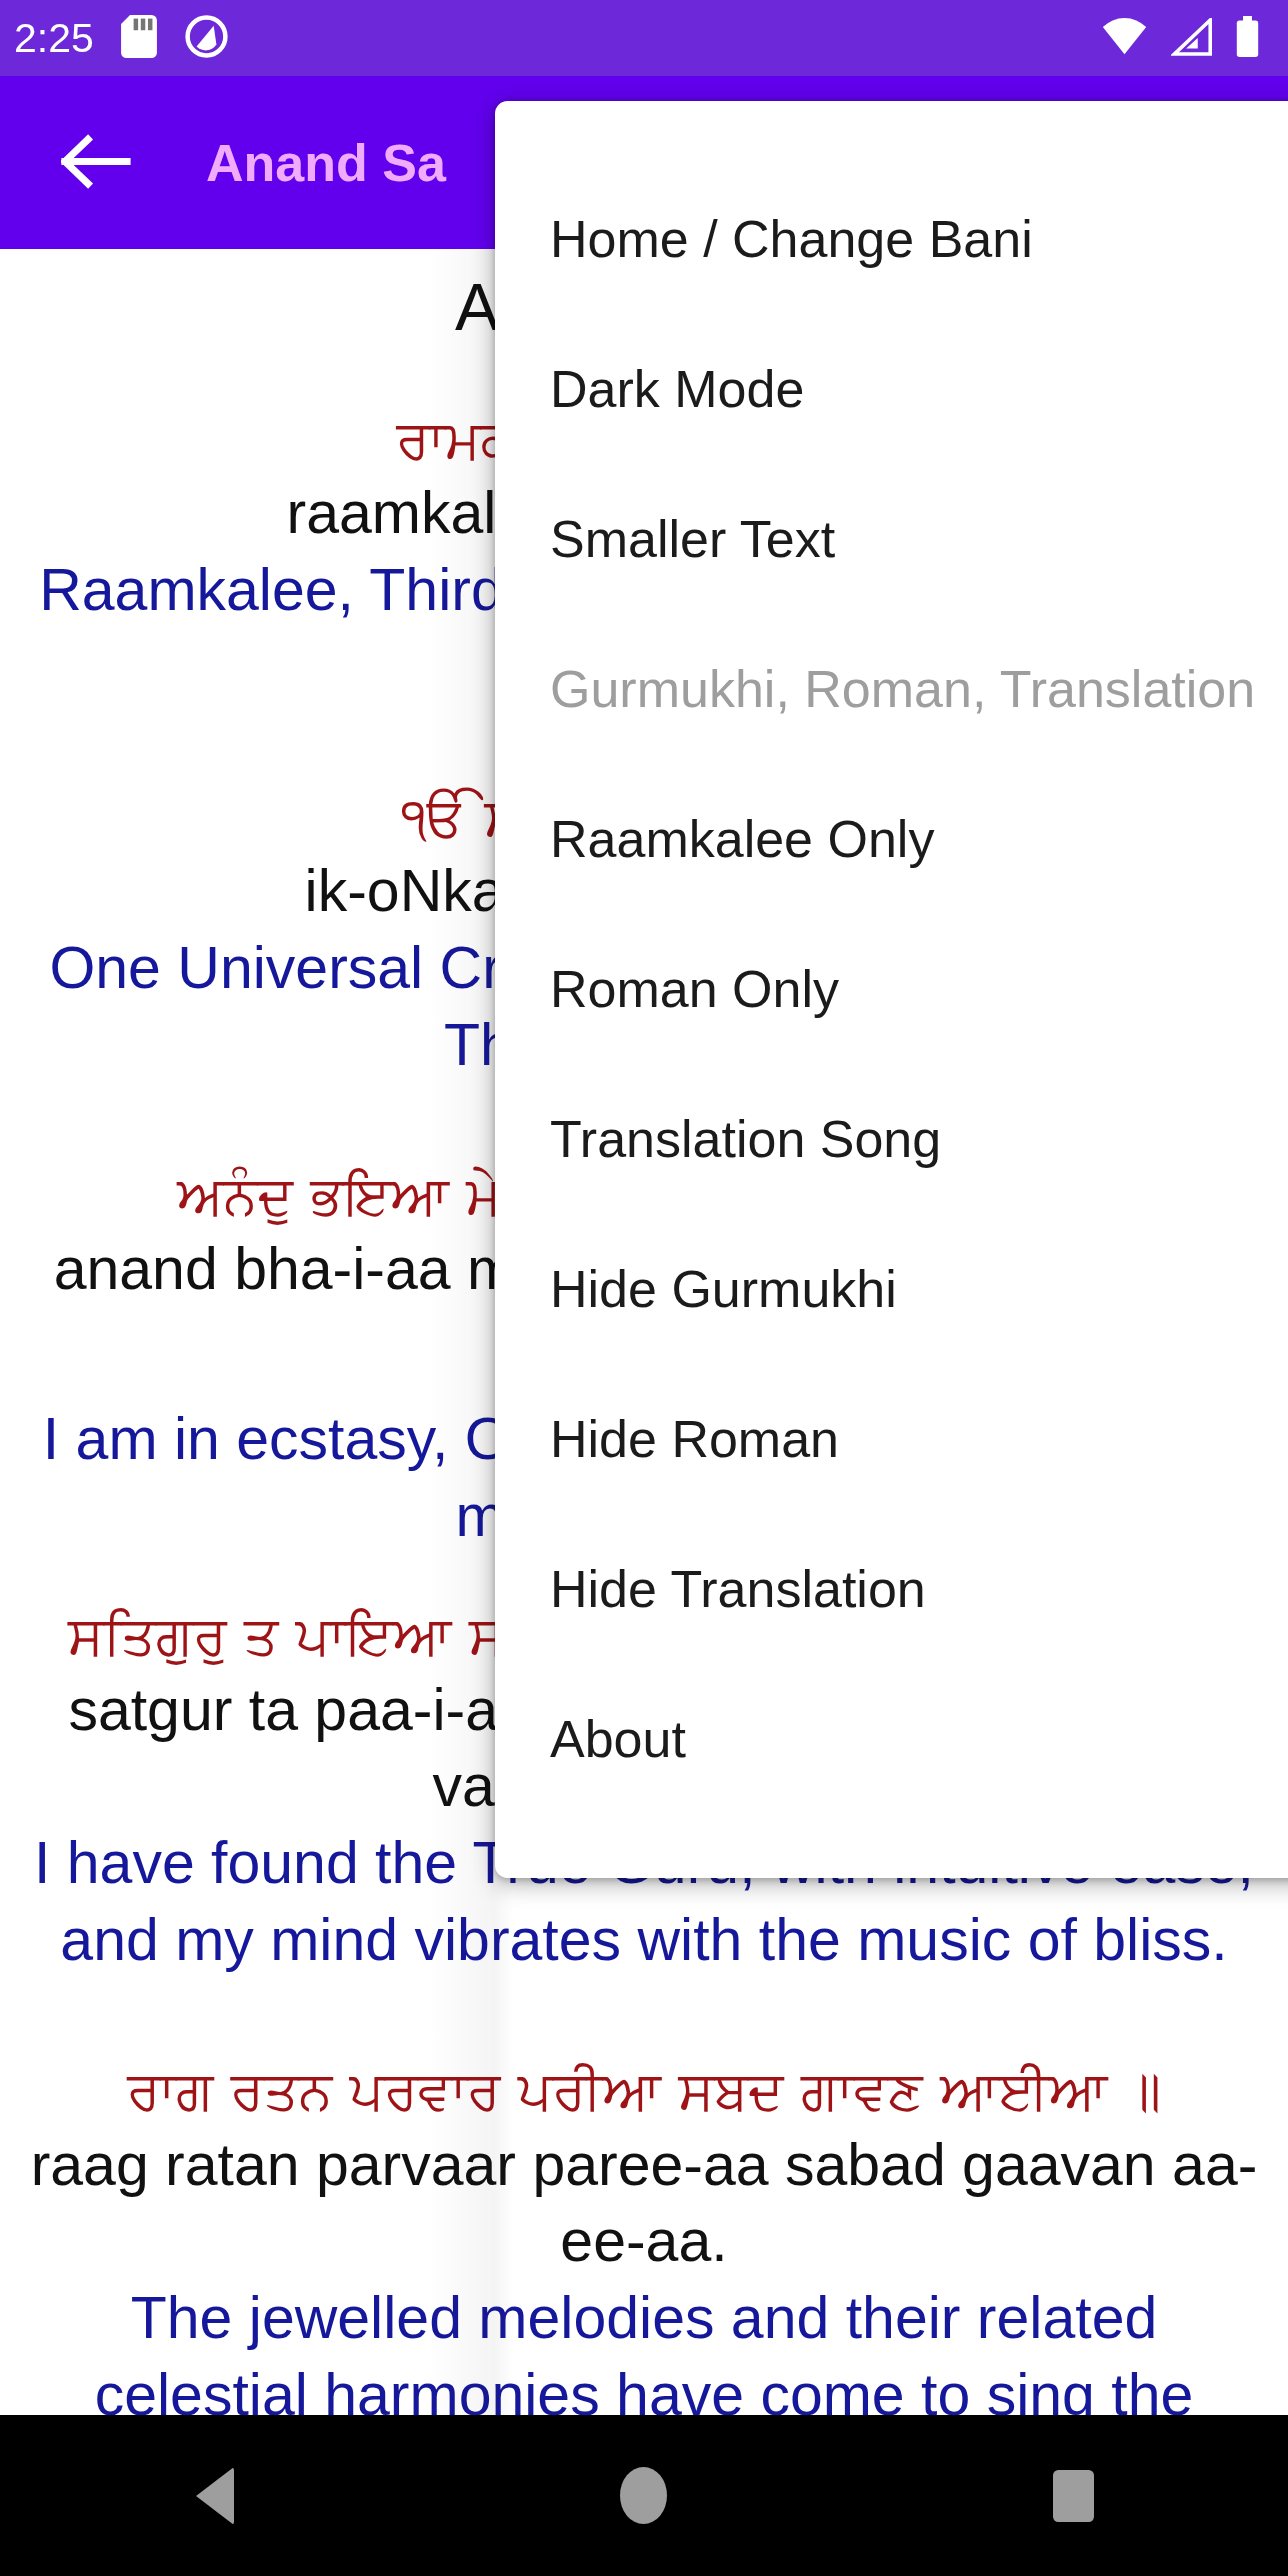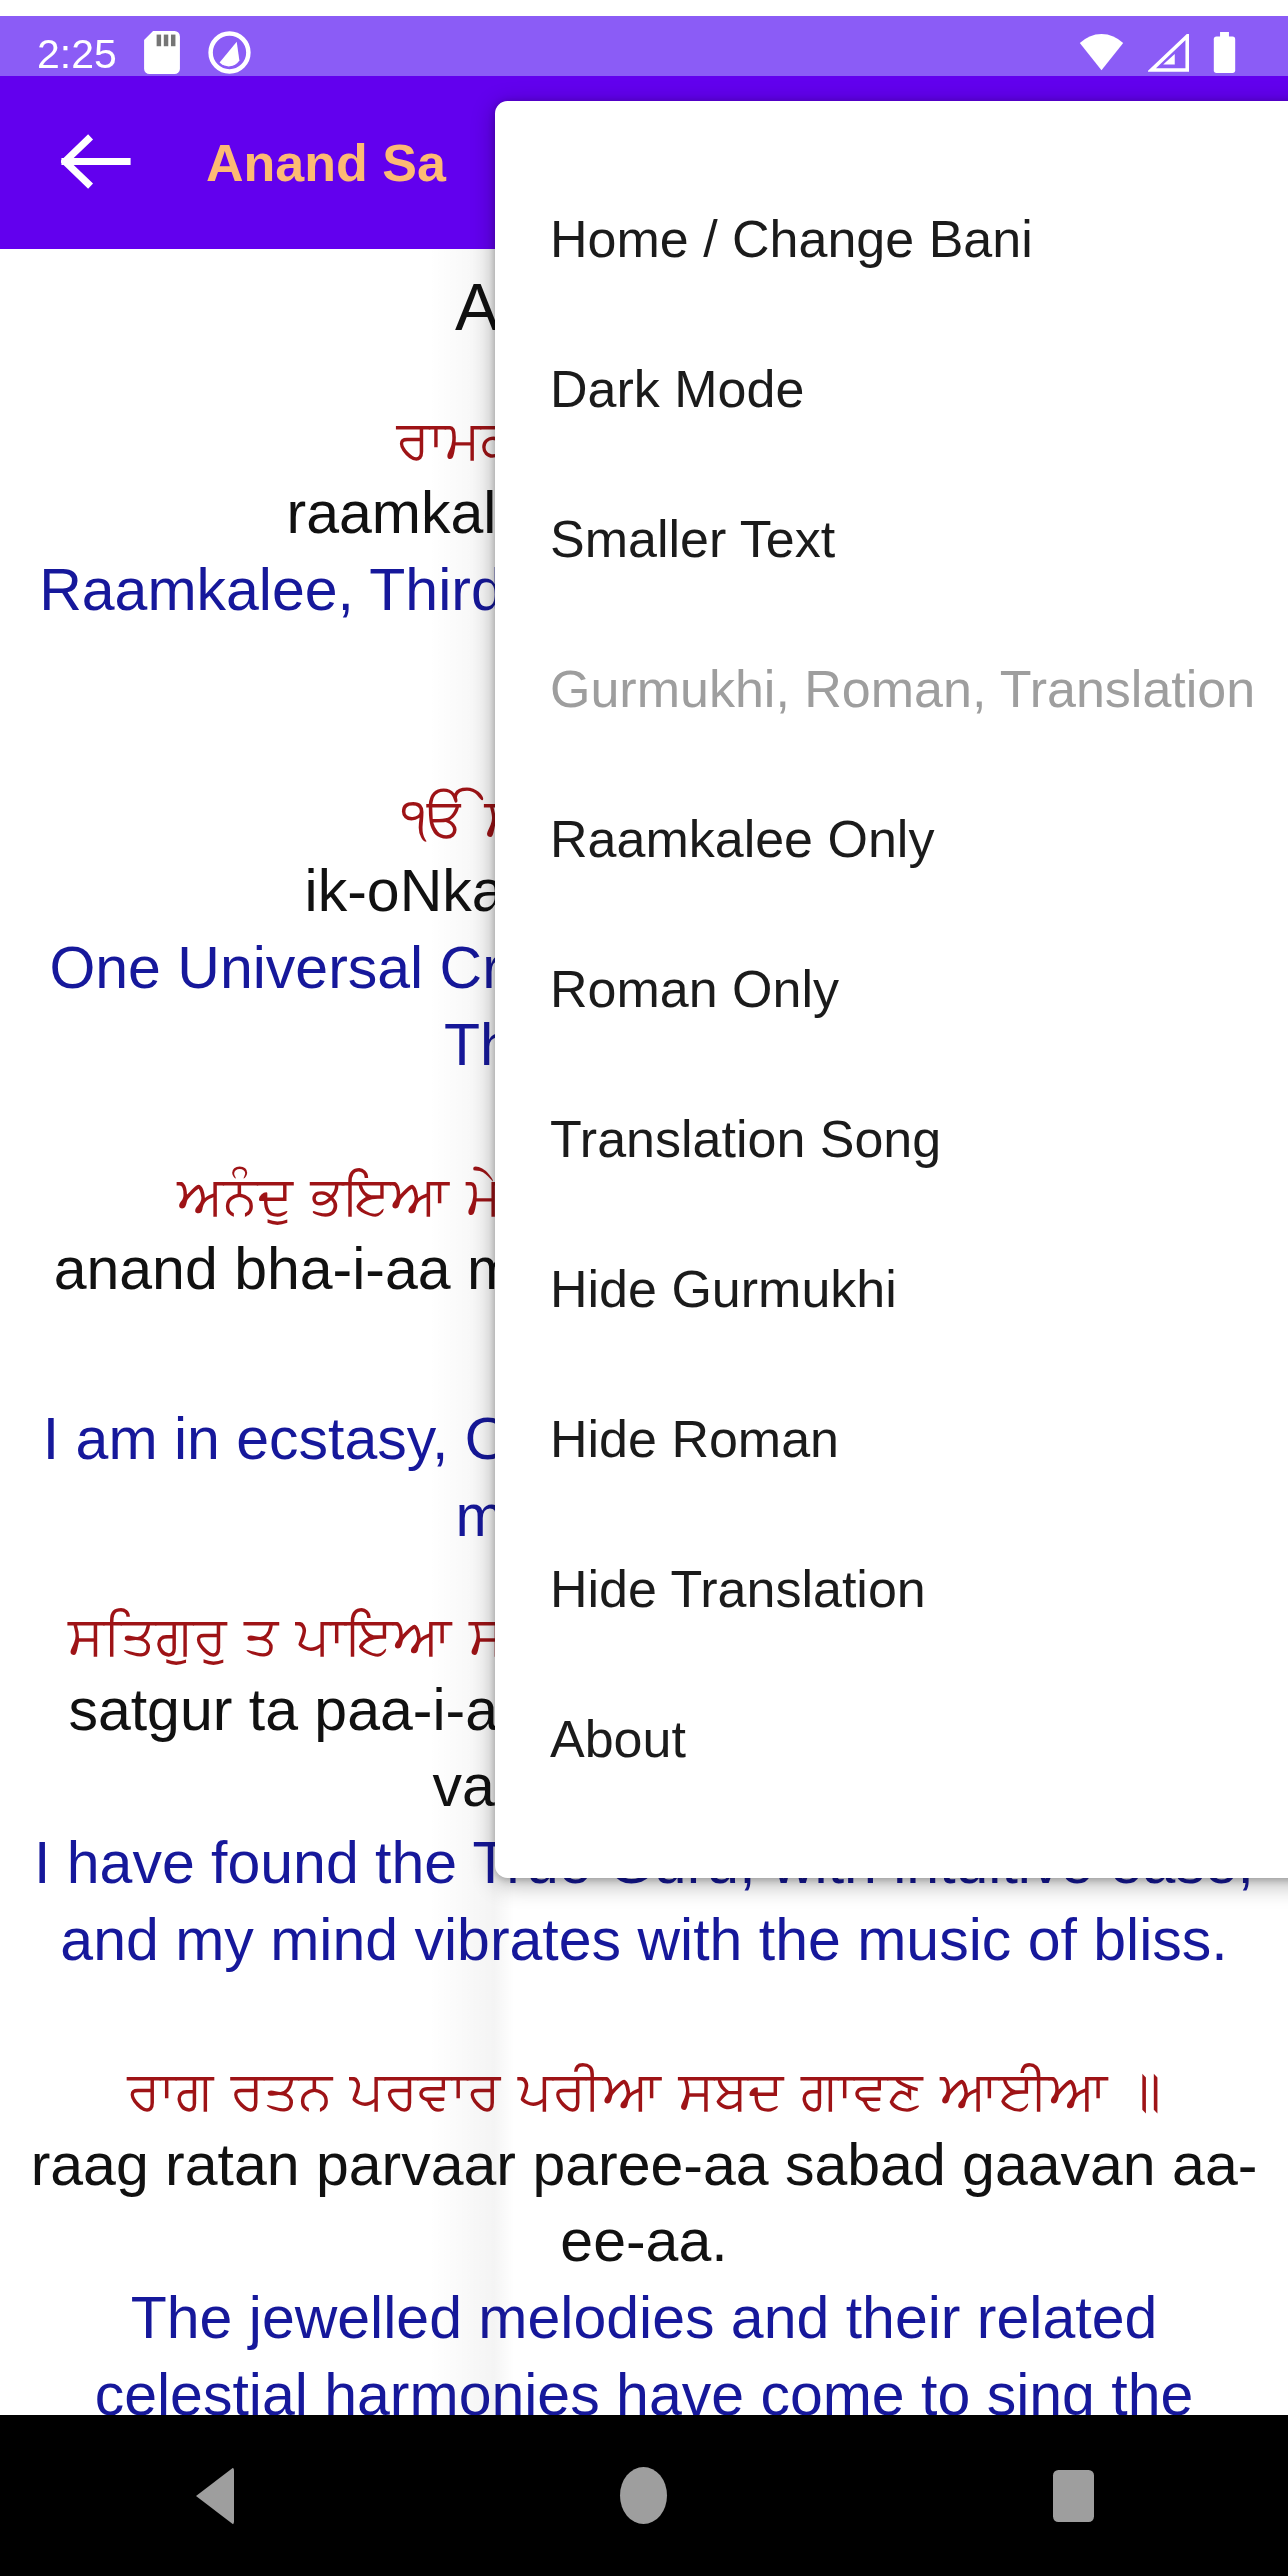--- a/index.html
+++ b/index.html
@@ -5,43 +5,43 @@
   * { margin:0; padding:0; box-sizing:border-box; }
   html,body { width:1288px; height:2576px; overflow:hidden; }
   body {
     font-family:"Liberation Sans","DejaVu Sans",sans-serif;
     background:#ffffff;
     position:relative;
   }
 
   
   #status-bar{
-    position:absolute; top:16px; left:0; width:1288px; height:76px;
-    background:#8b5cf6;
+    position:absolute; top:0; left:0; width:1288px; height:76px;
+    background:#6d28d9;
     display:flex; align-items:center;
-    padding:0 37px;
+    padding:0 14px;
   }
   #status-left{ display:flex; align-items:center; gap:27px; }
   #status-clock{ color:#ffffff; font-size:41px; letter-spacing:0px; font-weight:400; }
   #status-right{ margin-left:auto; display:flex; align-items:center; gap:23px; padding-right:14.3px; }
   .sb-icon{ display:block; }
 
   
   #app-bar{
     position:absolute; top:76px; left:0; width:1288px; height:173px;
     background:#6200EE;
     display:flex; align-items:center;
   }
   #back-button{
     width:98px; height:98px; margin-left:47px;
     display:flex; align-items:center; justify-content:center;
     cursor:pointer;
   }
   #app-bar-title{
-    color:#fdba74; font-size:52px; font-weight:700;
+    color:#f0abfc; font-size:52px; font-weight:700;
     margin-left:61px; white-space:nowrap;
   }
 
   
   #content{
     position:absolute; top:249px; left:0; width:1288px; height:2166px;
     background:#ffffff; overflow:hidden;
     padding:0 25px;
   }
   #content-inner{ padding-top:19.7px; }

